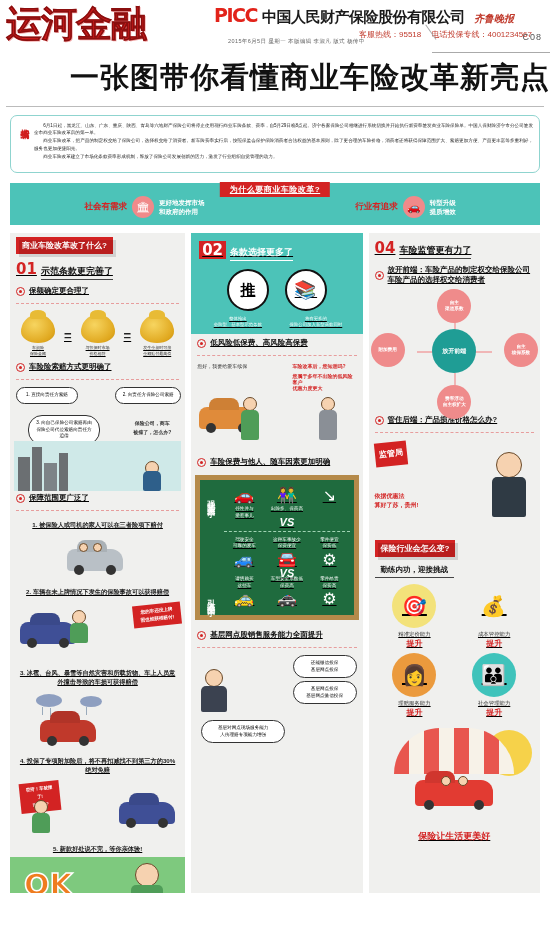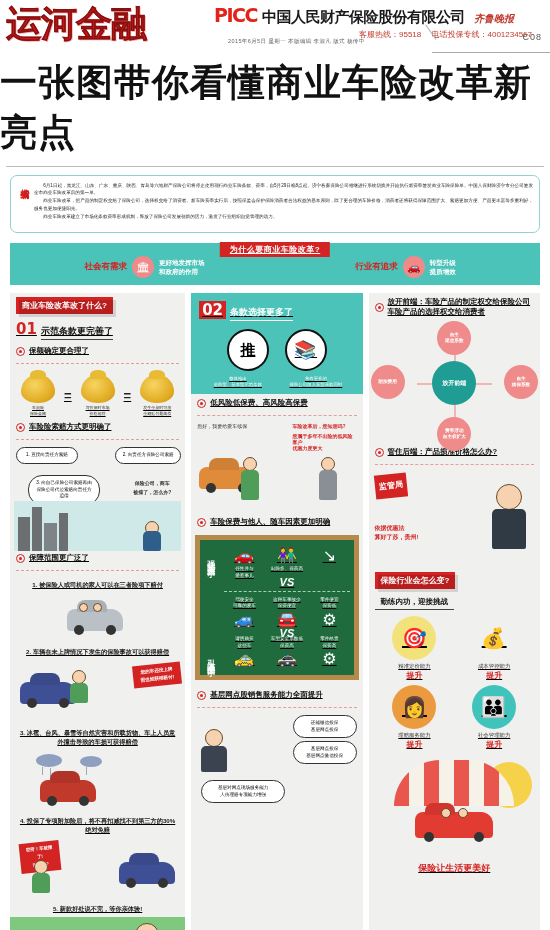--- a/index.html
+++ b/index.html
@@ -45,21 +45,21 @@
     position: absolute; left: 218px; top: 48px; width: 300px; height: 1px; background: #aaa;
   }
   .slash-rule:before {
     content: ""; position: absolute; left: -14px; top: -13px;
     width: 18px; height: 1px; background: #aaa;
     transform: rotate(55deg); transform-origin: right center;
   }
 
   
   .main-title {
-    text-align: left; font-size: 37px; font-weight: bold;
+    text-align: right; font-size: 29px; font-weight: bold;
     color: #111; letter-spacing: 1px; padding: 6px 0 8px 0;
     font-family: "DejaVu Sans", sans-serif;
   }
   .title-rule { height: 1px; background: #bbb; margin: 0 6px; }
 
   
   .editor-box {
     margin: 8px 10px 0 10px;
     border: 1px solid #8fd4cf; border-radius: 7px;
     display: flex; padding: 4px 6px; background: #fff;
@@ -540,20 +540,24 @@
         <div class="person-head" style="position:absolute;left:14px;top:16px;width:18px;height:18px;"></div>
         <div class="person-body" style="position:absolute;left:10px;top:33px;width:26px;height:26px;background:#3b4250;"></div>
       </div>
     </div>
   </div>
 
   <div class="col">
     <div class="col-bg"></div>
     <div class="col-inner">
 
+      <div class="num-head">
+        <span class="num">04</span>
+        <span class="txt">车险监管更有力了</span>
+      </div>
       <div class="bullet-row">
         <span class="bullet-dot"></span>
         <span class="bullet-txt" style="white-space:pre-line">放开前端：车险产品的制定权交给保险公司
 车险产品的选择权交给消费者</span>
       </div>
 
       <div class="diagram">
         <div class="dline" style="left:50%;top:28px;width:1.5px;height:22px;"></div>
         <div class="dline" style="left:28%;top:60px;width:22px;"></div>
         <div class="dline" style="right:28%;top:60px;width:22px;"></div>

